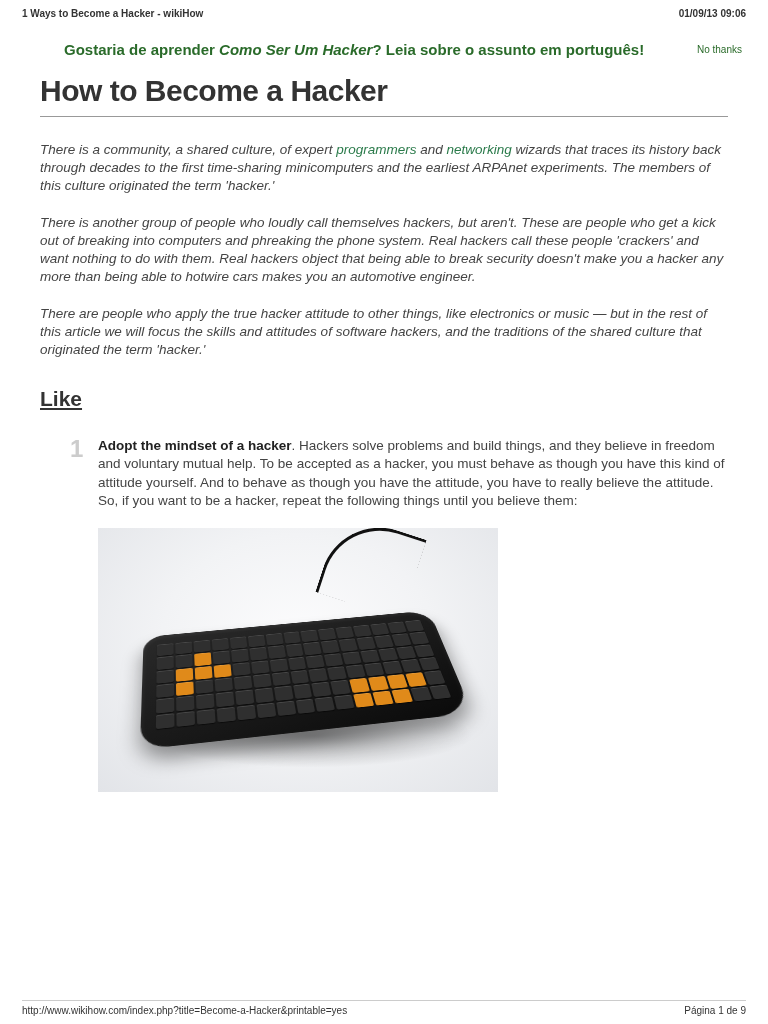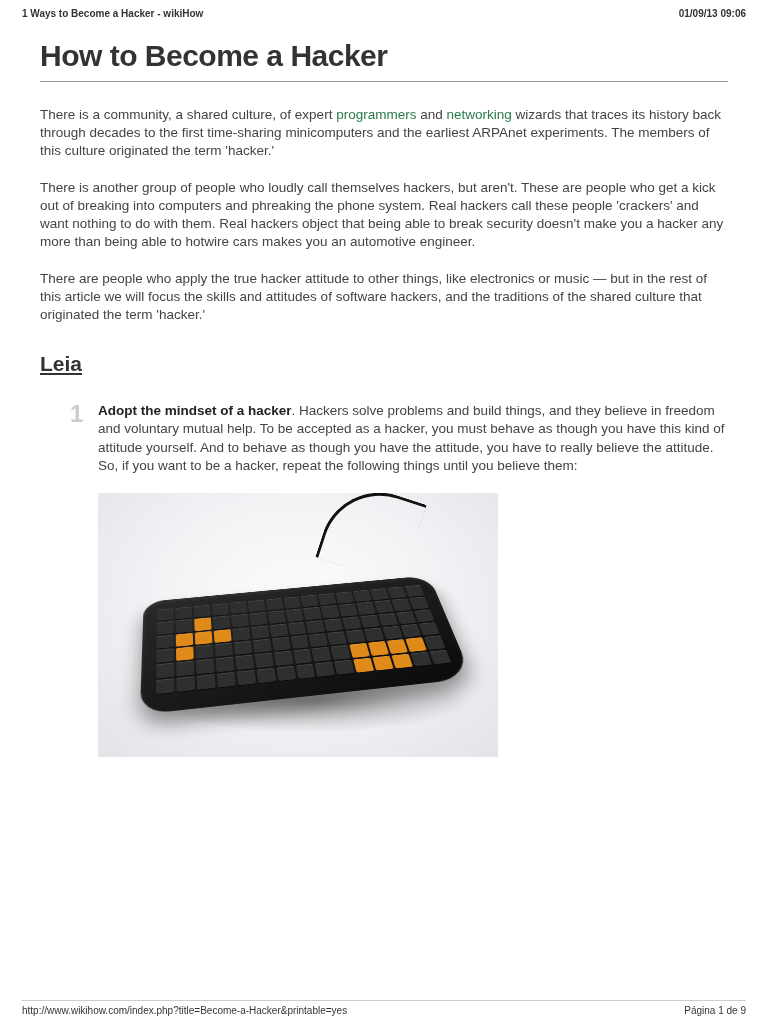--- a/index.html
+++ b/index.html
@@ -75,21 +75,21 @@
     border: none;
     border-top: 1px solid #999;
     margin: 0 18px 24px 18px;
   }
   .intro {
     font-size: 13.5px;
     line-height: 1.35;
     color: #444;
     margin: 0 18px;
   }
-  .intro p { margin-bottom: 18px; }
+  .intro p { margin-bottom: 18px; font-style: italic; }
   .intro a { color: #2a7a4a; text-decoration: none; }
   .steps-heading {
     font-size: 21px;
     font-weight: bold;
     text-decoration: underline;
     margin: 28px 18px 0 18px;
     color: #333;
   }
   .subsection-heading {
     font-size: 15px;
@@ -181,33 +181,39 @@
 <body>
 
 <div class="page-header">
   <span>1 Ways to Become a Hacker - wikiHow</span>
   <span>01/09/13 09:06</span>
 </div>
 
 <div class="content">
 
 
+  <div class="banner">
+    <div class="banner-text">
+      <span>Gostaria de aprender </span><em>Como Ser Um Hacker</em><span>? Leia sobre o assunto em português!</span>
+    </div>
+    <span class="no-thanks">No thanks</span>
+  </div>
 
   <h1 class="title">How to Become a Hacker</h1>
   <hr class="hr">
 
   <div class="intro">
     <p>
       <span>There is a community, a shared culture, of expert </span><a>programmers</a><span> and </span><a>networking</a><span> wizards that traces its history back through decades to the first time-sharing minicomputers and the earliest ARPAnet experiments. The members of this culture originated the term 'hacker.'</span>
     </p>
     <p>There is another group of people who loudly call themselves hackers, but aren't. These are people who get a kick out of breaking into computers and phreaking the phone system. Real hackers call these people 'crackers' and want nothing to do with them. Real hackers object that being able to break security doesn't make you a hacker any more than being able to hotwire cars makes you an automotive engineer.</p>
     <p>There are people who apply the true hacker attitude to other things, like electronics or music — but in the rest of this article we will focus the skills and attitudes of software hackers, and the traditions of the shared culture that originated the term 'hacker.'</p>
   </div>
 
-  <h2 class="steps-heading">Leia</h2>
+  <h2 class="steps-heading">Like</h2>
 
 
   <div class="step">
     <div class="step-num">1</div>
     <div class="step-body">
       <b>Adopt the mindset of a hacker</b><span>. Hackers solve problems and build things, and they believe in freedom and voluntary mutual help. To be accepted as a hacker, you must behave as though you have this kind of attitude yourself. And to behave as though you have the attitude, you have to really believe the attitude. So, if you want to be a hacker, repeat the following things until you believe them:</span>
     </div>
   </div>
 
   <div class="keyboard-img">

